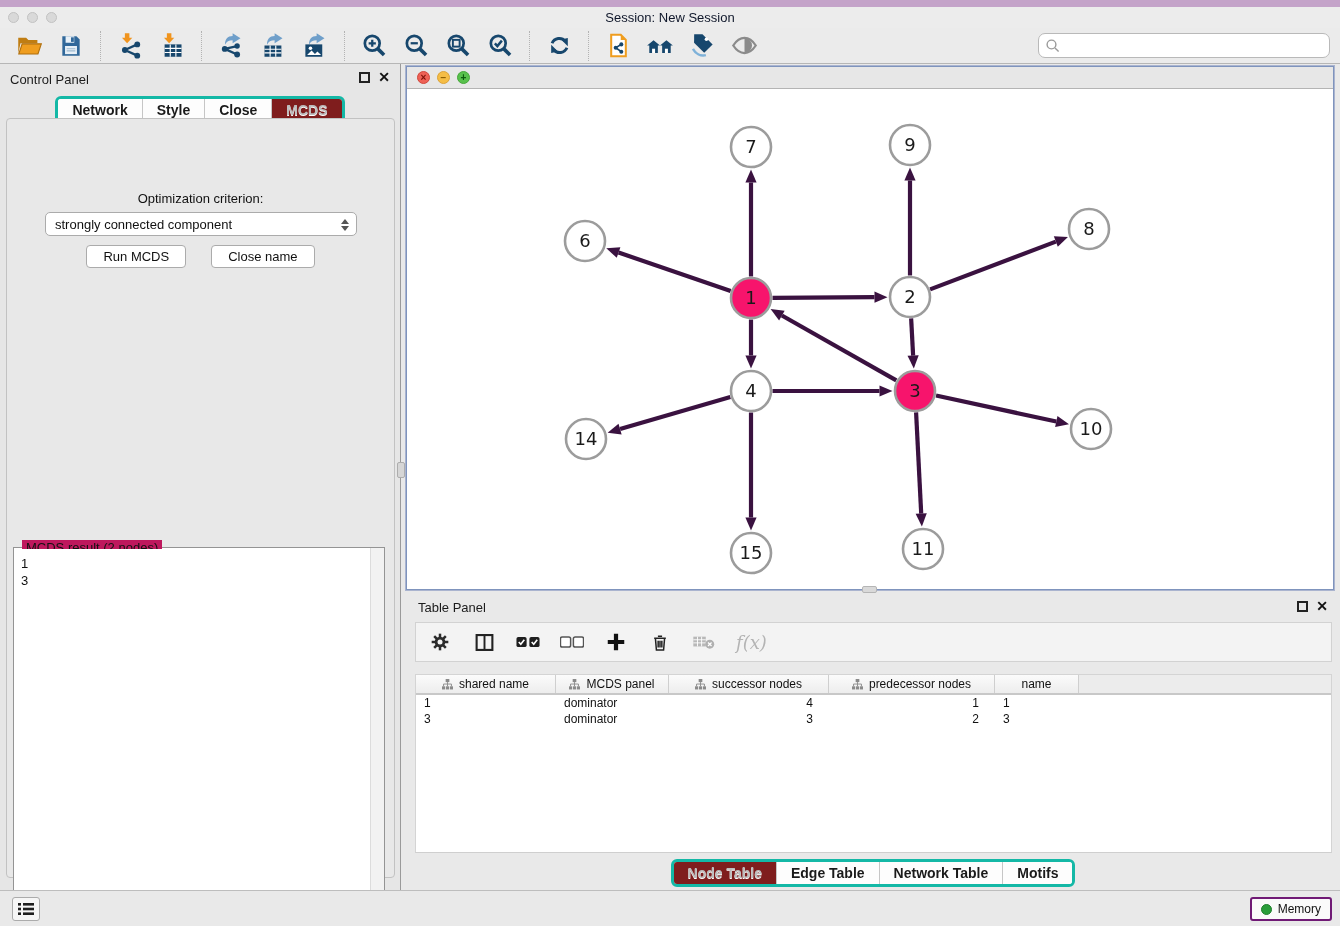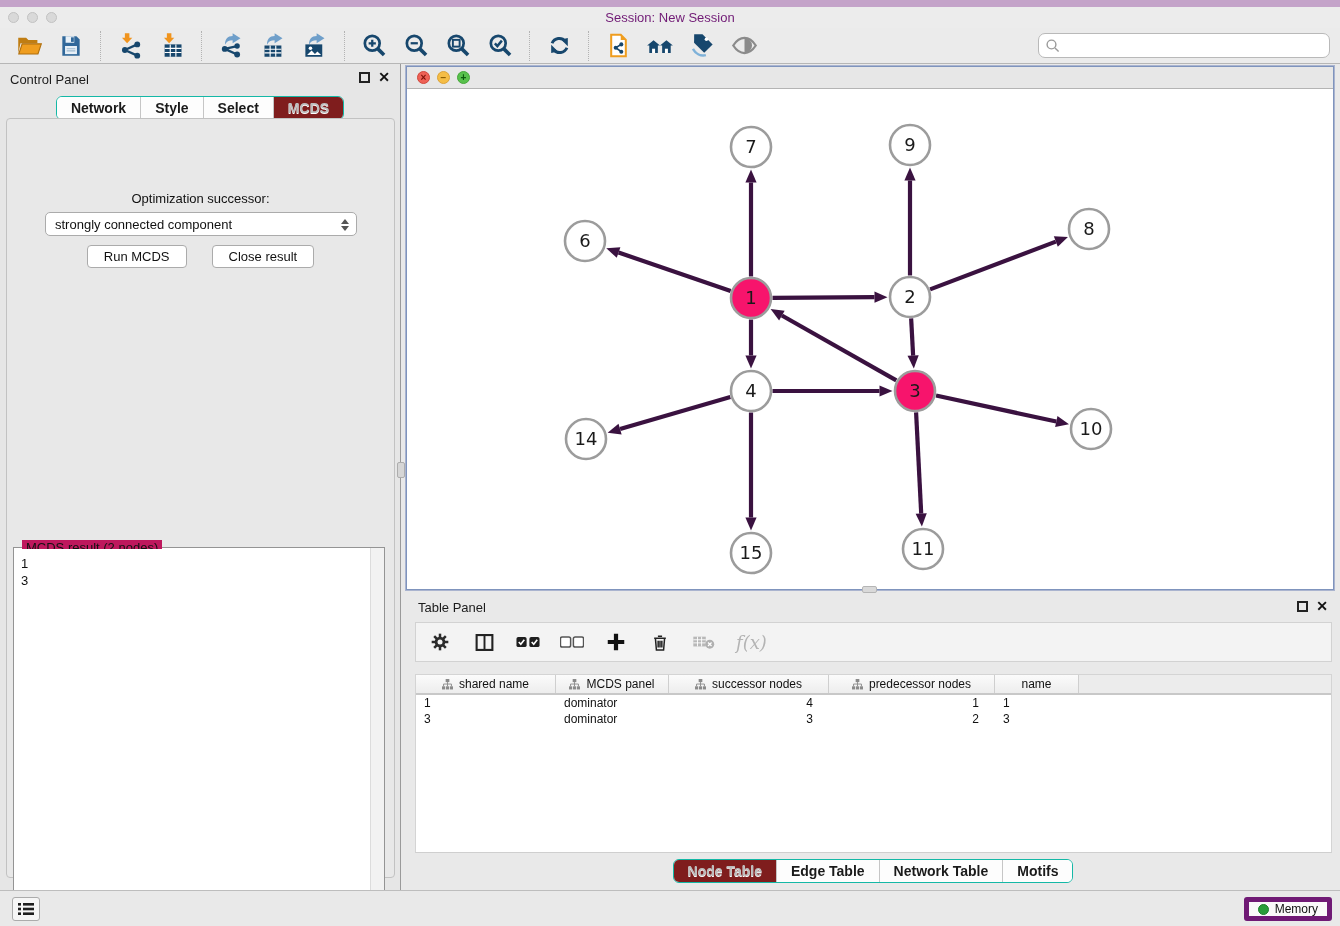--- a/index.html
+++ b/index.html
@@ -6,38 +6,38 @@
   html,body { width:1340px; height:926px; }
   body { font-family:"Liberation Sans", sans-serif; background:#e9e9e9; position:relative; overflow:hidden; }
   .app { position:absolute; inset:0; }
 
   
   .top-strip { position:absolute; left:0; top:0; width:1340px; height:7px; background:#c4a3c9; }
   .titlebar { position:absolute; left:0; top:7px; width:1340px; height:21px; background:#ececec; }
   .traffic { position:absolute; top:5px; width:11px; height:11px; border-radius:50%;
              background:#d9d9d9; border:1px solid #c2c2c2; }
   .session-title { position:absolute; left:0; right:0; top:3px; text-align:center;
-             font-size:13px; color:#701a75; }
+             font-size:13px; color:#0f172a; }
   .main-toolbar { position:absolute; left:0; top:28px; width:1340px; height:36px; background:#ebebeb;
              border-bottom:1px solid #b6b6b6; display:flex; align-items:center; padding-left:8px; }
   .tb-icon { width:30px; height:30px; display:flex; align-items:center; justify-content:center; margin:0 6px; }
   .tb-sep { width:1px; height:30px; border-left:1px dotted #b3b3b3; margin:0 8px; }
   .search-wrap { position:absolute; right:10px; top:33px; width:292px; height:25px; background:#fff;
              border:1px solid #b9b9b9; border-radius:7px; display:flex; align-items:center; padding-left:6px; }
   .search-input { border:none; outline:none; flex:1; font-size:13px; background:transparent; height:20px; }
 
   
   .control-panel { position:absolute; left:0; top:64px; width:401px; height:826px; background:#e6e6e6;
              border-right:1px solid #9a9a9a; }
   .cp-header { position:absolute; left:10px; top:8px; font-size:13px; color:#1c1c1c; }
   .panel-btns { position:absolute; right:10px; top:8px; display:flex; gap:8px; align-items:center; }
   .float-btn { width:11px; height:11px; border:2px solid #222; display:inline-block; }
   .close-btn { font-size:14px; font-weight:bold; color:#111; line-height:11px; }
   .cp-tabs { position:absolute; left:0; top:32px; width:100%; display:flex; justify-content:center; }
-  .tab-group { display:flex; border:1px solid #14b8a6; border-radius:6px; overflow:hidden; background:#fff;text-align:center; }
+  .tab-group { display:flex; border:3px solid #14b8a6; border-radius:6px; overflow:hidden; background:#fff;text-align:center; }
   .tab { padding:3px 14px; font-size:14px; font-weight:bold; color:#1a1a1a; background:#fdfdfd;
              border-right:1px solid #c6c6c6; cursor:default; }
   .tab:last-child { border-right:none; }
   .tab.selected { background:#7f1d1d; color:#bcbcbc; text-shadow:0 1px 0 #fff; }
   .cp-content { position:absolute; left:6px; top:54px; width:389px; height:760px;
              border:1px solid #c2c2c2; border-radius:4px; background:#e8e8e8; }
   .opt-label { position:absolute; left:0; right:0; top:72px; text-align:center; font-size:13px; color:#111; }
   .combo { position:absolute; left:38px; top:93px; width:312px; height:24px; background:#fff;
              border:1px solid #ababab; border-radius:5px; display:flex; align-items:center;
              padding-left:9px; font-size:13px; color:#111; }
@@ -91,21 +91,21 @@
   .gt-c { padding:1px 8px; overflow:hidden; white-space:nowrap; }
   .num { text-align:right; padding-right:16px; }
   .tp-tabs { position:absolute; left:0; right:0; top:263px; display:flex; justify-content:center; }
 
   
   .status-bar { position:absolute; left:0; top:890px; width:1340px; height:36px; background:#e9e9e9;
              border-top:1px solid #bdbdbd; }
   .list-btn { position:absolute; left:12px; top:6px; width:28px; height:24px; background:#f6f6f6;
              border:1px solid #ababab; border-radius:3px; display:flex; align-items:center; justify-content:center; }
   .memory-btn { position:absolute; right:8px; top:6px; height:24px; background:#fafafa;
-             border:5px solid #701a75; border-radius:3px; display:flex; align-items:center; gap:6px;
+             border:2px solid #701a75; border-radius:3px; display:flex; align-items:center; gap:6px;
              padding:0 9px; font-size:12px; color:#111; }
   .mem-dot { width:11px; height:11px; border-radius:50%; background:#2a9d3a; border:1px solid #1f7e2c; }
 </style>
 </head>
 <body>
 
 <div class="app">
 
   <div class="top-strip"></div>
   <div class="titlebar">
@@ -261,36 +261,36 @@
   <div class="control-panel">
     <div class="cp-header">Control Panel</div>
     <div class="panel-btns">
       <span class="float-btn"></span>
       <span class="close-btn">✕</span>
     </div>
     <div class="cp-tabs">
       <div class="tab-group">
         <span class="tab">Network</span>
         <span class="tab">Style</span>
-        <span class="tab">Select</span>
+        <span class="tab">Close</span>
         <span class="tab selected">MCDS</span>
       </div>
     </div>
     <div class="cp-content">
-      <div class="opt-label">Optimization successor:</div>
+      <div class="opt-label">Optimization criterion:</div>
       <div class="combo">
         <span>strongly connected component</span>
         <span class="combo-stepper">
             <span class="tri-up"></span>
             <span class="tri-dn"></span>
           </span>
       </div>
       <div class="cp-buttons">
         <button class="push-btn">Run MCDS</button>
-        <button class="push-btn">Close result</button>
+        <button class="push-btn">Close name</button>
       </div>
       <div class="result-group">
         <span class="result-legend">MCDS result (2 nodes)</span>
         <div class="result-body">1
 3</div>
         <div class="result-scroll"></div>
       </div>
     </div>
   </div>
 

